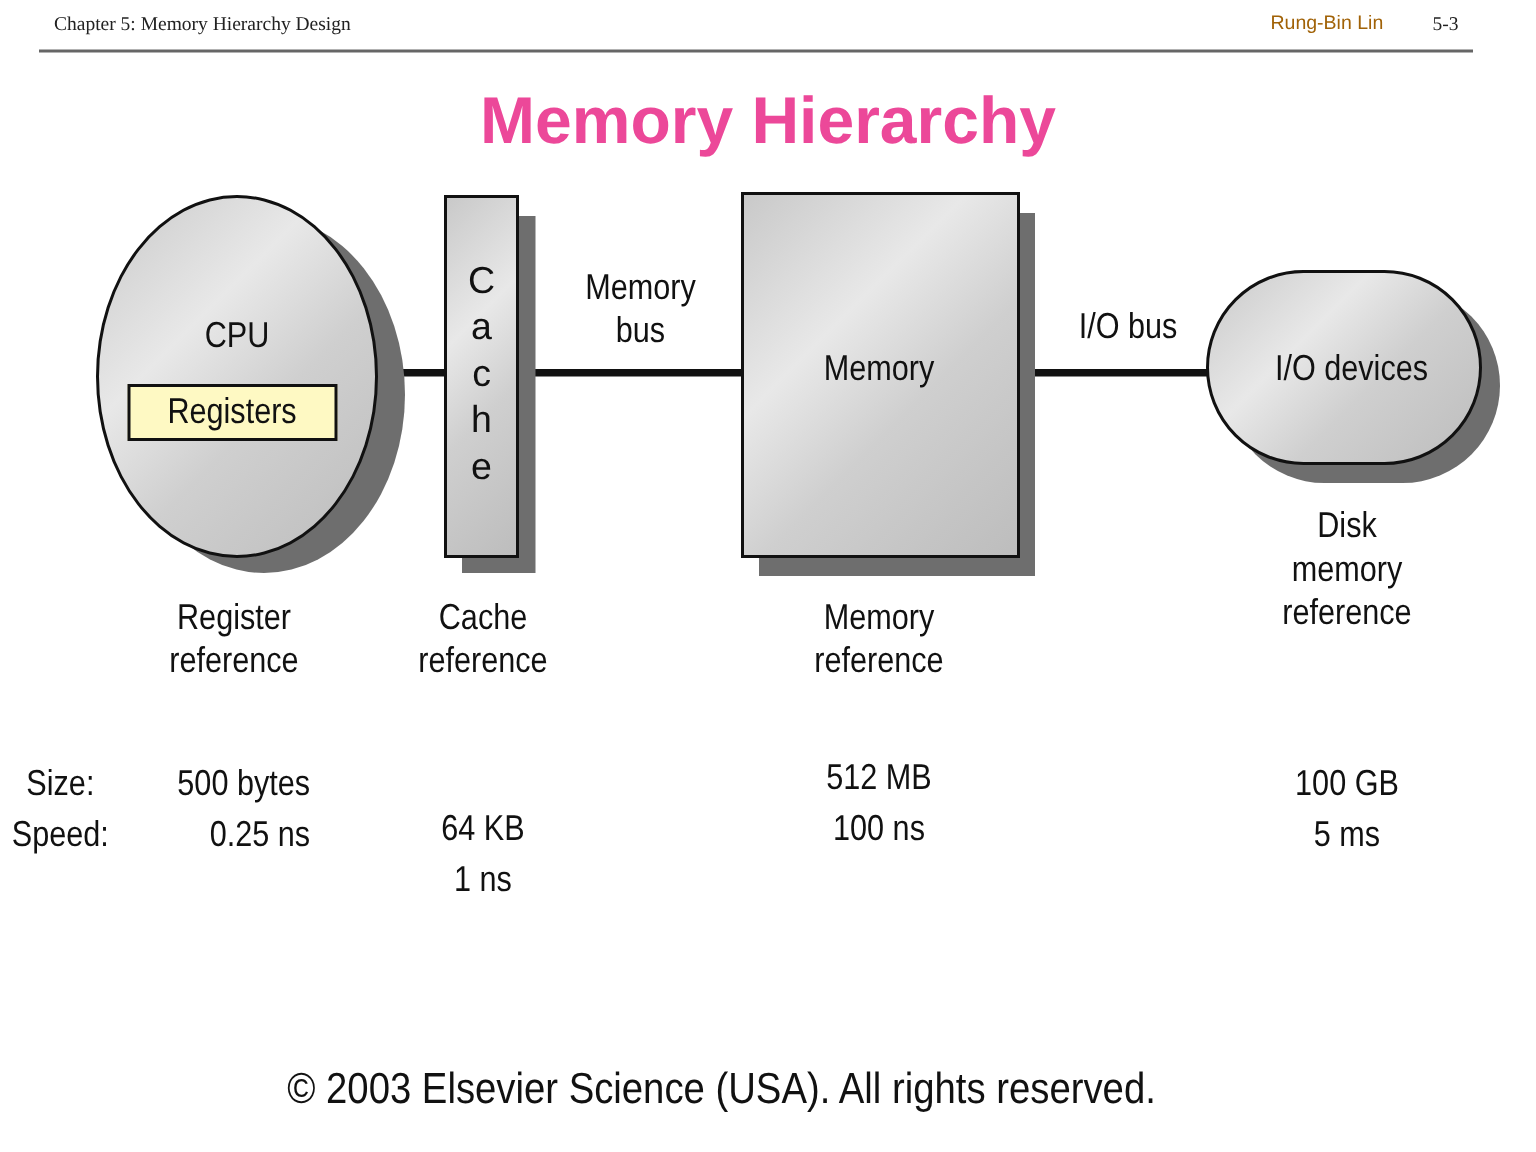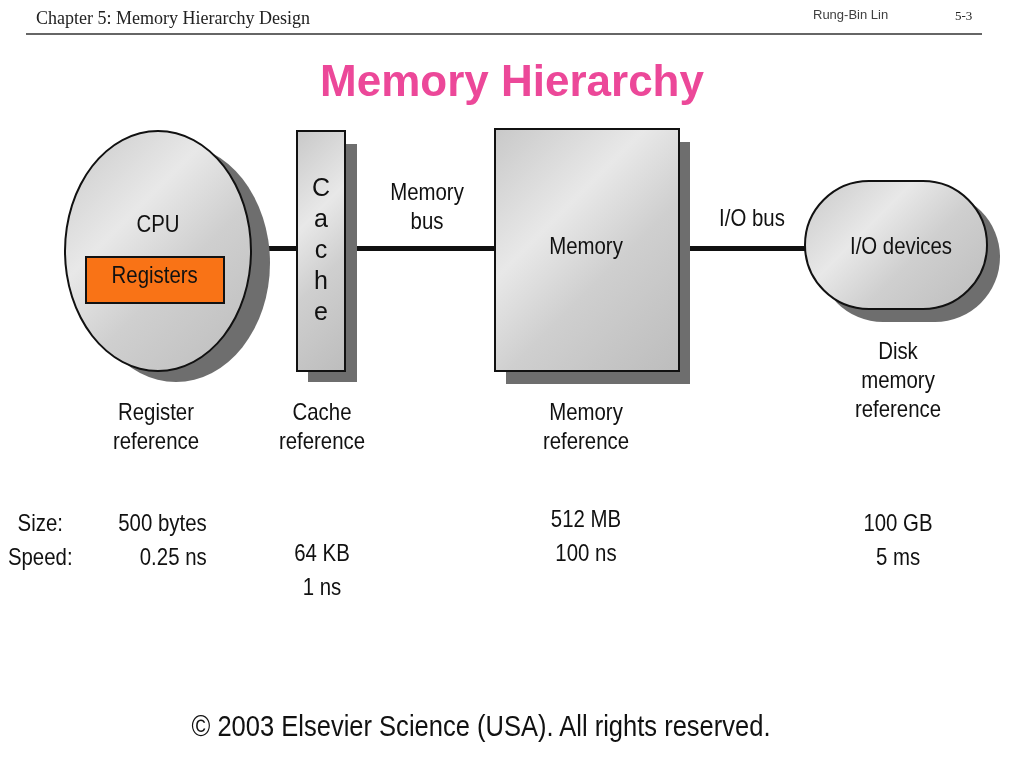--- a/index.html
+++ b/index.html
@@ -1,33 +1,33 @@
 <!DOCTYPE html>
 <html><head>
 <meta charset="utf-8">
 <style>
   html, body { margin:0; padding:0; }
   body { width:1024px; height:768px; background:#ffffff; position:relative; overflow:hidden;
          font-family:"Liberation Sans", sans-serif; color:#111; }
-  .hdr-left { position:absolute; left:36px; top:8px; font-family:"Liberation Serif", serif; font-size:18px; color:#222; }
-  .hdr-author { position:absolute; left:813px; top:7px; font-size:13px; color:#404040; }
+  .hdr-left { position:absolute; left:36px; top:8px; font-family:"Liberation Serif", serif; font-size:13px; color:#222; }
+  .hdr-author { position:absolute; left:847px; top:7px; font-size:13px; color:#a16207; }
   .hdr-page { position:absolute; left:955px; top:8px; font-family:"Liberation Serif", serif; font-size:13px; color:#222; }
   .hdr-rule { position:absolute; left:26px; top:33px; width:956px; height:2px; background:#666; }
   .title { position:absolute; left:0; width:1024px; top:56px; text-align:center; font-size:44px; font-weight:bold; color:#ec4899; letter-spacing:0px; }
 
   .shadow { position:absolute; background:#6e6e6e; }
   .shape { position:absolute; border:2px solid #111; box-sizing:border-box;
            background:linear-gradient(135deg,#c9c9c9 0%,#e8e8e8 35%,#cfcfcf 60%,#bdbdbd 100%); }
   .bus { position:absolute; height:5px; background:#111; }
 
   .lbl { position:absolute; font-size:24px; color:#111; text-align:center; transform:scaleX(0.85); transform-origin:center; line-height:1.2; }
   .cache-letters { position:absolute; left:297px; top:172px; width:48px; text-align:center; font-size:25px; line-height:31px; }
   .cache-letters span { display:block; }
 
-  .regbox { position:absolute; left:85px; top:256px; width:140px; height:48px; background:#f97316; border:2px solid #111; box-sizing:border-box;
+  .regbox { position:absolute; left:85px; top:256px; width:140px; height:38px; background:#fef9c3; border:2px solid #111; box-sizing:border-box;
             text-align:center; font-size:24px; line-height:34px; }
   .regbox span { display:inline-block; transform:scaleX(0.85); }
 
   .metric { position:absolute; font-size:24px; text-align:center; line-height:34px; }
   .metric span { display:block; transform:scaleX(0.85); }
   .copy { position:absolute; left:0; width:962px; top:710px; text-align:center; font-size:29px; }
   .copy span { display:inline-block; transform:scaleX(0.88); }
 </style>
 </head>
 <body>

